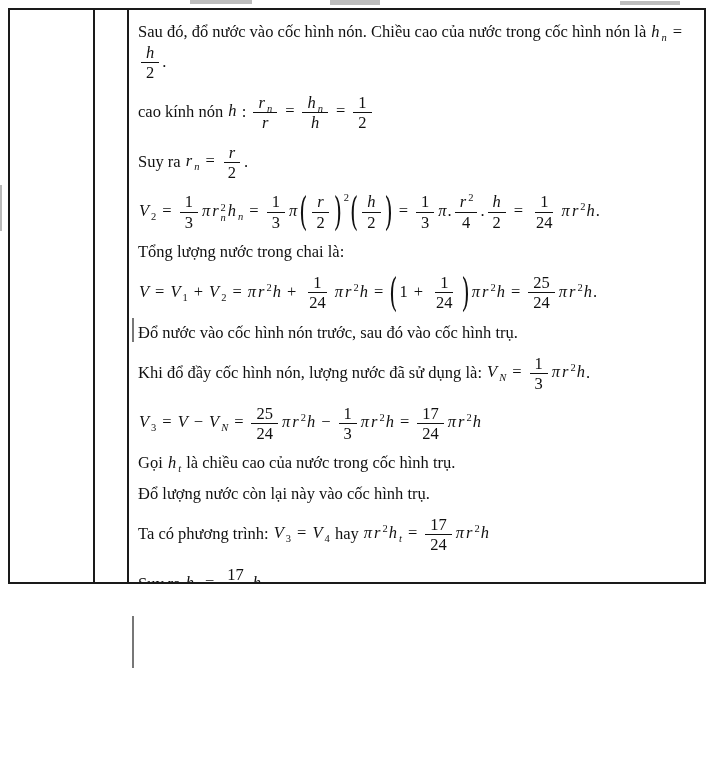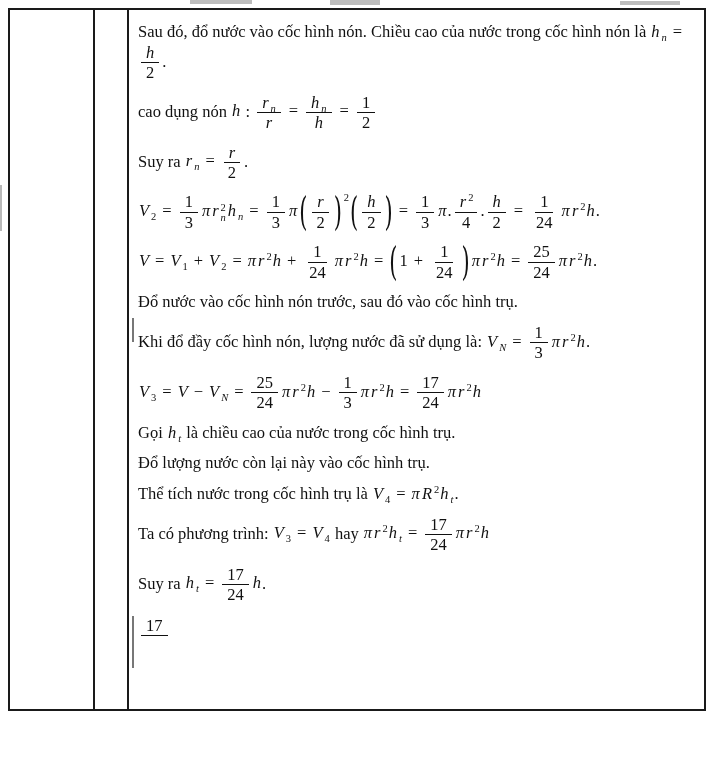--- a/index.html
+++ b/index.html
@@ -16,21 +16,21 @@
   .artifact{position:absolute;background:#9a9a9a;opacity:.65;}
   .art-t1{left:190px;top:0;width:62px;height:4px;}
   .art-t2{left:330px;top:0;width:50px;height:5px;}
   .art-t3{left:620px;top:1px;width:60px;height:4px;}
   .art-v1{left:132px;top:318px;width:2px;height:24px;background:#555;opacity:.8;}
   .art-v2{left:132px;top:616px;width:2px;height:52px;background:#555;opacity:.8;}
   .art-v3{left:0;top:185px;width:2px;height:46px;background:#8a8a8a;opacity:.6;}
 
   .doc-table{
     position:absolute;left:8px;top:8px;
-    width:698px;height:703px;
+    width:698px;height:576px;
     border:2px solid #1a1a1a;
     box-sizing:border-box;
     display:flex;flex-direction:row;
   }
   .cell{box-sizing:border-box;height:100%;}
   .cell-a{width:85px;border-right:2px solid #1a1a1a;}
   .cell-b{width:34px;border-right:2px solid #1a1a1a;}
   .cell-c{flex:1;padding:2px 8px 0 9px;overflow:hidden;}
 
   .para{margin:10px 0;min-height:20px;line-height:1.25;}
@@ -67,21 +67,21 @@
 
   <div class="doc-table">
     <div class="cell cell-a"></div>
     <div class="cell cell-b"></div>
     <div class="cell cell-c">
       <div id="paragraphs">
           <div class="para"><span class="mtext">Sau đó, đổ nước vào cốc hình nón. Chiều cao của nước trong cốc hình nón là </span><span class="mvar">h</span><span class="msub it">n</span><span class="mop">=</span><span class="frac">
               <span class="num"><span class="mvar">h</span></span>
               <span class="den"><span class="mnum">2</span></span>
             </span><span class="mtext">.</span></div>
-          <div class="para"><span class="mtext">cao dụng nón </span><span class="mvar">h</span><span class="mtext"> : </span><span class="frac">
+          <div class="para"><span class="mtext">cao kính nón </span><span class="mvar">h</span><span class="mtext"> : </span><span class="frac">
               <span class="num"><span class="mvar">r</span><span class="msub it">n</span></span>
               <span class="den"><span class="mvar">r</span></span>
             </span><span class="mop">=</span><span class="frac">
               <span class="num"><span class="mvar">h</span><span class="msub it">n</span></span>
               <span class="den"><span class="mvar">h</span></span>
             </span><span class="mop">=</span><span class="frac">
               <span class="num"><span class="mnum">1</span></span>
               <span class="den"><span class="mnum">2</span></span>
             </span></div>
           <div class="para"><span class="mtext">Suy ra </span><span class="mvar">r</span><span class="msub it">n</span><span class="mop">=</span><span class="frac">
@@ -109,20 +109,21 @@
             </span><span class="mvar">π</span><span class="mtext">.</span><span class="frac">
               <span class="num"><span class="mvar">r</span><span class="msup">2</span></span>
               <span class="den"><span class="mnum">4</span></span>
             </span><span class="mtext">.</span><span class="frac">
               <span class="num"><span class="mvar">h</span></span>
               <span class="den"><span class="mnum">2</span></span>
             </span><span class="mop">=</span><span class="frac">
               <span class="num"><span class="mnum">1</span></span>
               <span class="den"><span class="mnum">24</span></span>
             </span><span class="mvar">π</span><span class="mvar">r</span><span class="msup">2</span><span class="mvar">h</span><span class="mtext">.</span></div>
+          <div class="para"><span class="mtext">Tổng lượng nước trong chai là:</span></div>
           <div class="para"><span class="mvar">V</span><span class="mop">=</span><span class="mvar">V</span><span class="msub">1</span><span class="mop">+</span><span class="mvar">V</span><span class="msub">2</span><span class="mop">=</span><span class="mvar">π</span><span class="mvar">r</span><span class="msup">2</span><span class="mvar">h</span><span class="mop">+</span><span class="frac">
               <span class="num"><span class="mnum">1</span></span>
               <span class="den"><span class="mnum">24</span></span>
             </span><span class="mvar">π</span><span class="mvar">r</span><span class="msup">2</span><span class="mvar">h</span><span class="mop">=</span><span class="bigp">(</span><span class="pinner"><span class="mnum">1</span><span class="mop">+</span><span class="frac">
                 <span class="num"><span class="mnum">1</span></span>
                 <span class="den"><span class="mnum">24</span></span>
               </span></span><span class="bigp">)</span><span class="mvar">π</span><span class="mvar">r</span><span class="msup">2</span><span class="mvar">h</span><span class="mop">=</span><span class="frac">
               <span class="num"><span class="mnum">25</span></span>
               <span class="den"><span class="mnum">24</span></span>
             </span><span class="mvar">π</span><span class="mvar">r</span><span class="msup">2</span><span class="mvar">h</span><span class="mtext">.</span></div>
@@ -136,21 +137,20 @@
               <span class="den"><span class="mnum">24</span></span>
             </span><span class="mvar">π</span><span class="mvar">r</span><span class="msup">2</span><span class="mvar">h</span><span class="mop">−</span><span class="frac">
               <span class="num"><span class="mnum">1</span></span>
               <span class="den"><span class="mnum">3</span></span>
             </span><span class="mvar">π</span><span class="mvar">r</span><span class="msup">2</span><span class="mvar">h</span><span class="mop">=</span><span class="frac">
               <span class="num"><span class="mnum">17</span></span>
               <span class="den"><span class="mnum">24</span></span>
             </span><span class="mvar">π</span><span class="mvar">r</span><span class="msup">2</span><span class="mvar">h</span></div>
           <div class="para"><span class="mtext">Gọi </span><span class="mvar">h</span><span class="msub it">t</span><span class="mtext"> là chiều cao của nước trong cốc hình trụ.</span></div>
           <div class="para"><span class="mtext">Đổ lượng nước còn lại này vào cốc hình trụ.</span></div>
-          <div class="para"><span class="mtext">Thể tích nước trong cốc hình trụ là </span><span class="mvar">V</span><span class="msub">4</span><span class="mop">=</span><span class="mvar">π</span><span class="mvar">R</span><span class="msup">2</span><span class="mvar">h</span><span class="msub it">t</span><span class="mtext">.</span></div>
           <div class="para"><span class="mtext">Ta có phương trình: </span><span class="mvar">V</span><span class="msub">3</span><span class="mop">=</span><span class="mvar">V</span><span class="msub">4</span><span class="mtext"> hay </span><span class="mvar">π</span><span class="mvar">r</span><span class="msup">2</span><span class="mvar">h</span><span class="msub it">t</span><span class="mop">=</span><span class="frac">
               <span class="num"><span class="mnum">17</span></span>
               <span class="den"><span class="mnum">24</span></span>
             </span><span class="mvar">π</span><span class="mvar">r</span><span class="msup">2</span><span class="mvar">h</span></div>
           <div class="para"><span class="mtext">Suy ra </span><span class="mvar">h</span><span class="msub it">t</span><span class="mop">=</span><span class="frac">
               <span class="num"><span class="mnum">17</span></span>
               <span class="den"><span class="mnum">24</span></span>
             </span><span class="mvar">h</span><span class="mtext">.</span></div>
           <div class="para"><span class="frac">
               <span class="num"><span class="mnum">17</span></span>

